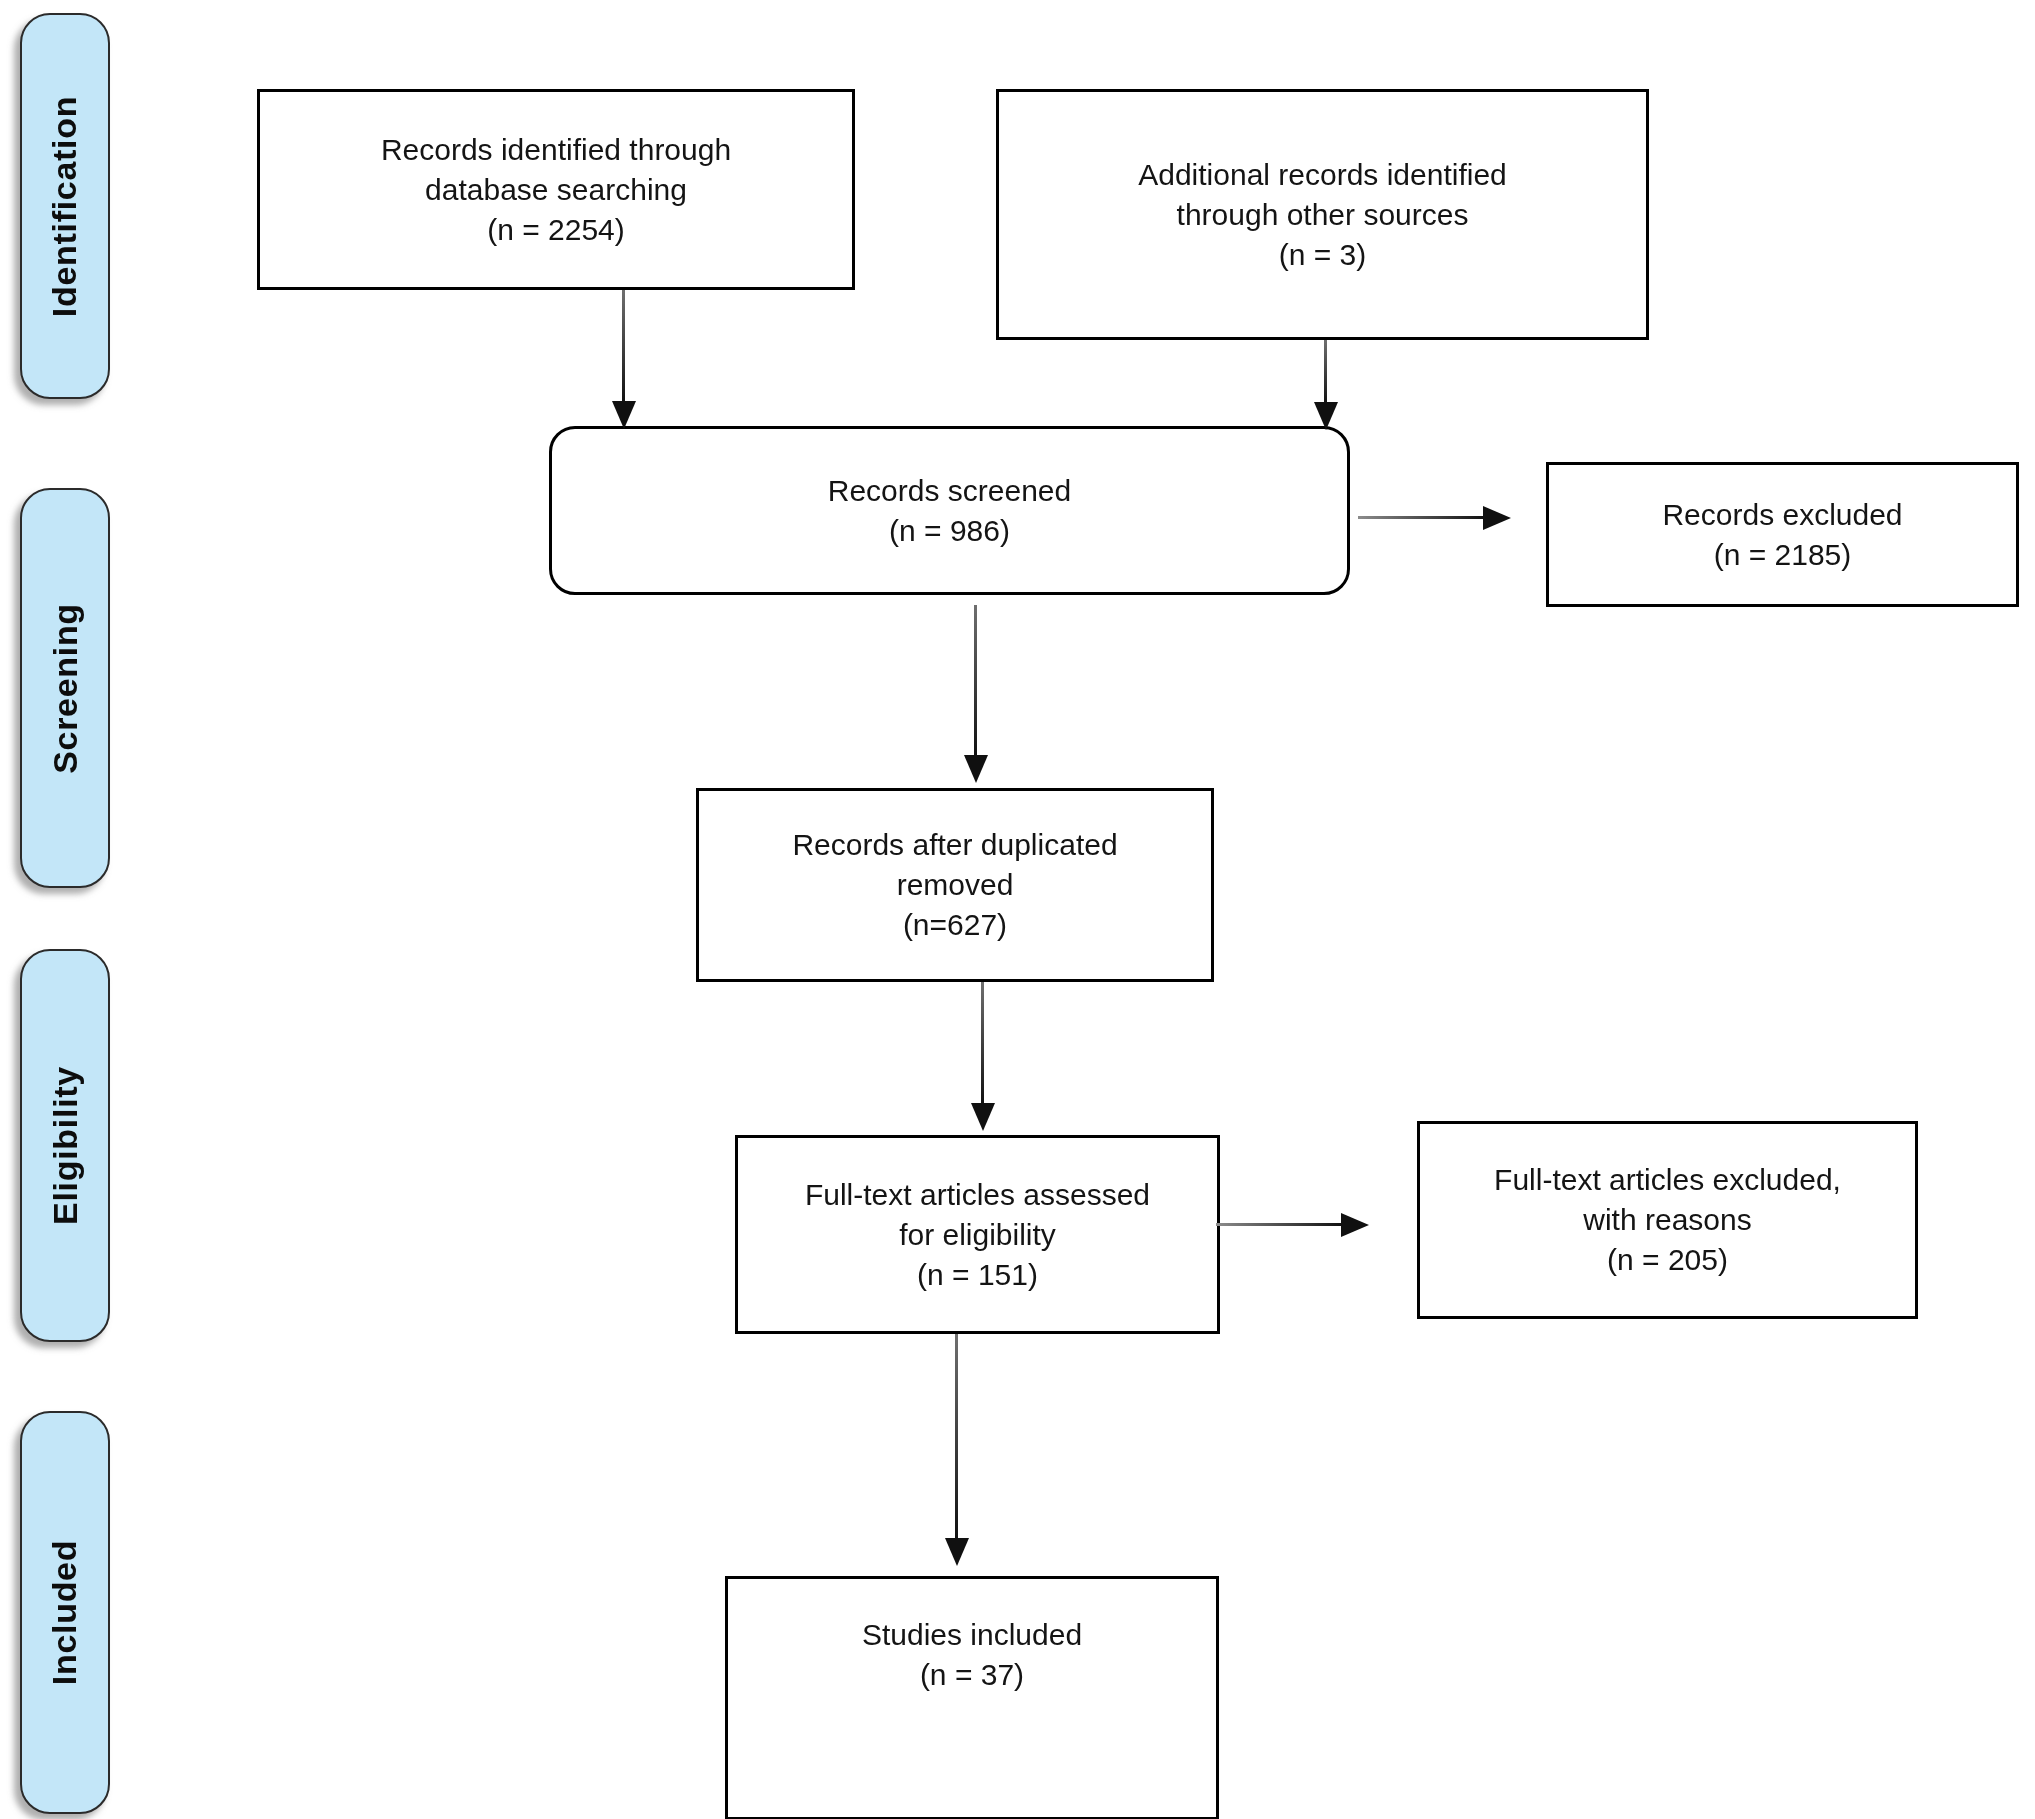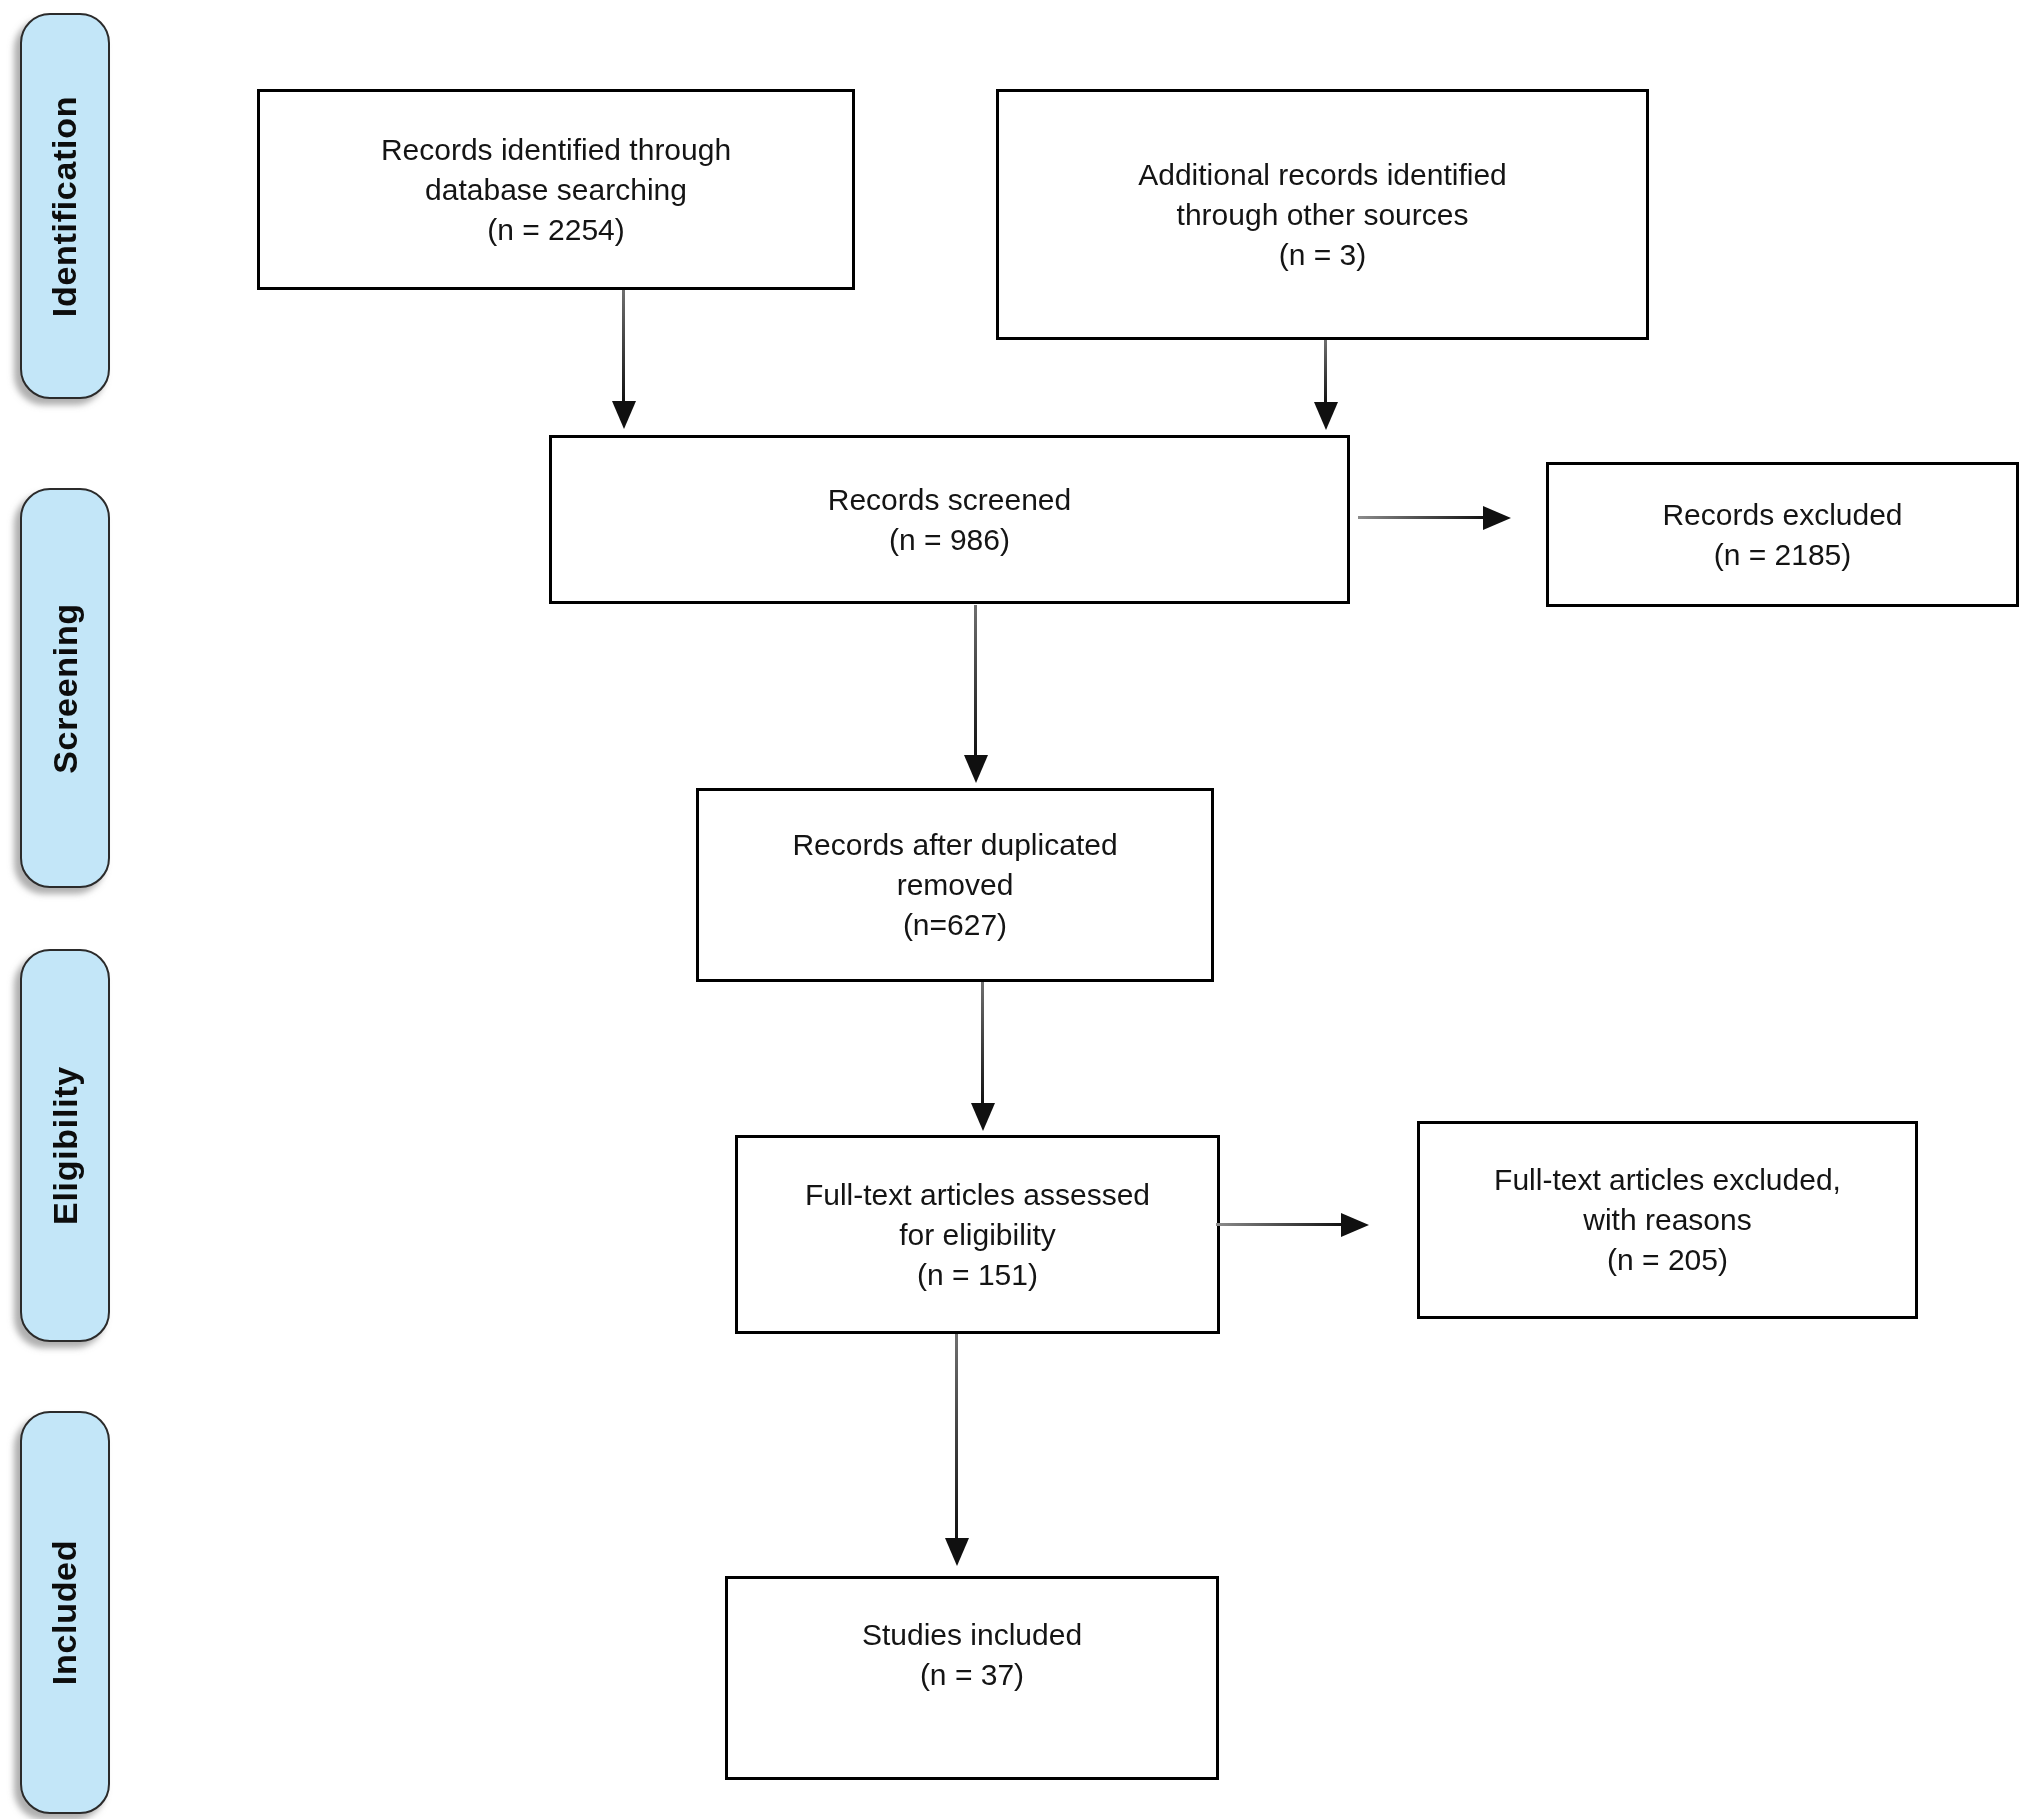--- a/index.html
+++ b/index.html
@@ -49,26 +49,26 @@
     justify-content: center;
     text-align: center;
     color: #141414;
     font-size: 30px;
     line-height: 40px;
   }
   .node .node-text { white-space: pre-line; }
 
   #node-records-identified      { left: 257px;  top: 89px;  width: 598px; height: 201px; }
   #node-additional-records      { left: 996px; top: 89px;  width: 653px;  height: 251px; }
-  #node-records-screened        { left: 549px;  top: 435px;  width: 801px; height: 169px; }
+  #node-records-screened        { left: 549px;  top: 426px;  width: 801px; height: 169px; border-radius: 26px; }
   #node-records-excluded        { left: 1546px; top: 462px;  width: 473px;  height: 145px; }
   #node-records-after-duplicates{ left: 696px; top: 788px; width: 518px;  height: 194px; }
   #node-fulltext-assessed       { left: 735px; top: 1135px; width: 485px;  height: 199px; }
   #node-fulltext-excluded       { left: 1417px; top: 1121px; width: 501px;  height: 198px; }
-  #node-studies-included        { left: 725px; top: 1576px; width: 494px;  height: 204px;
+  #node-studies-included        { left: 725px; top: 1576px; width: 494px;  height: 244px;
                                   align-items: flex-start; padding-top: 36px; }
 
   
   .arrow-v {
     position: absolute;
     width: 3.3px;
     background: linear-gradient(to bottom, #6f6f6f, #101010);
   }
   .arrow-v::after {
     content: "";

